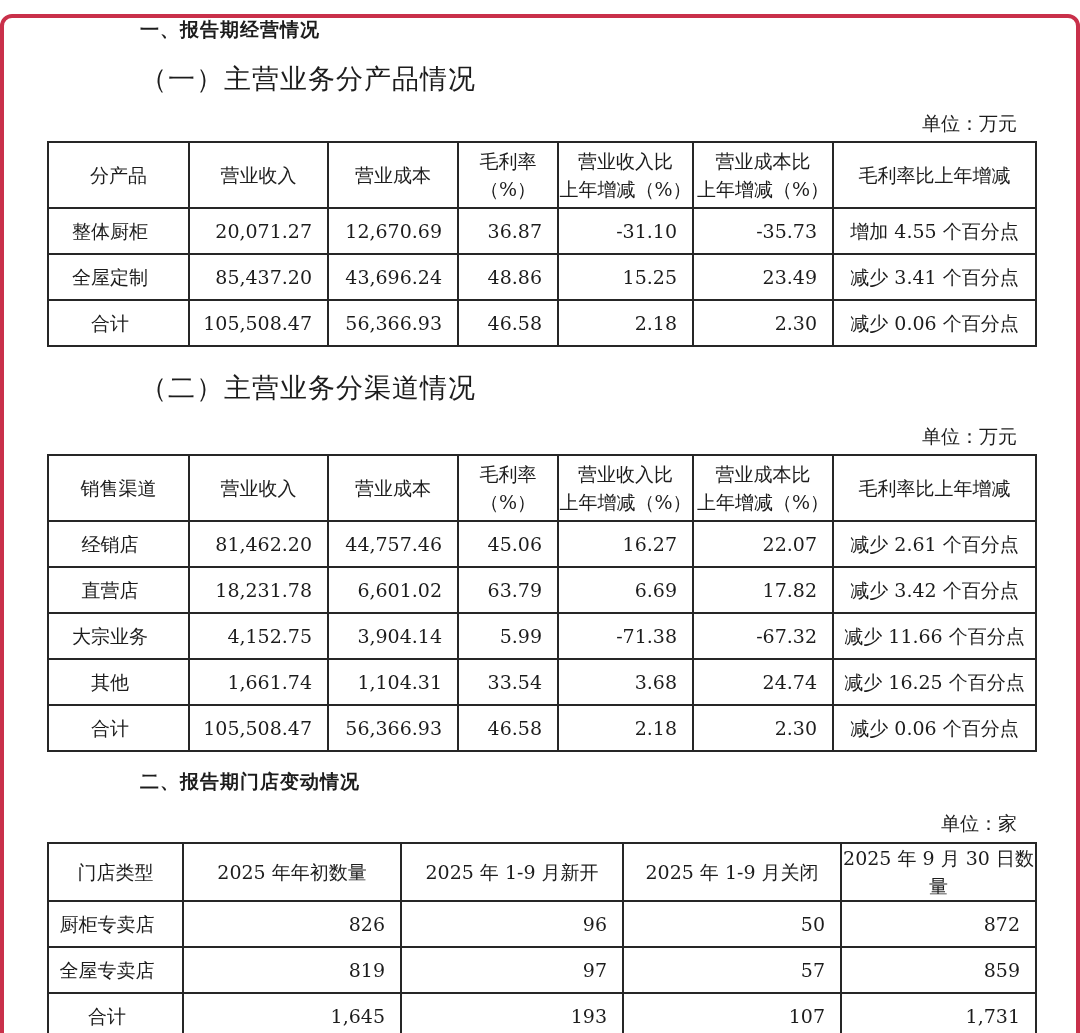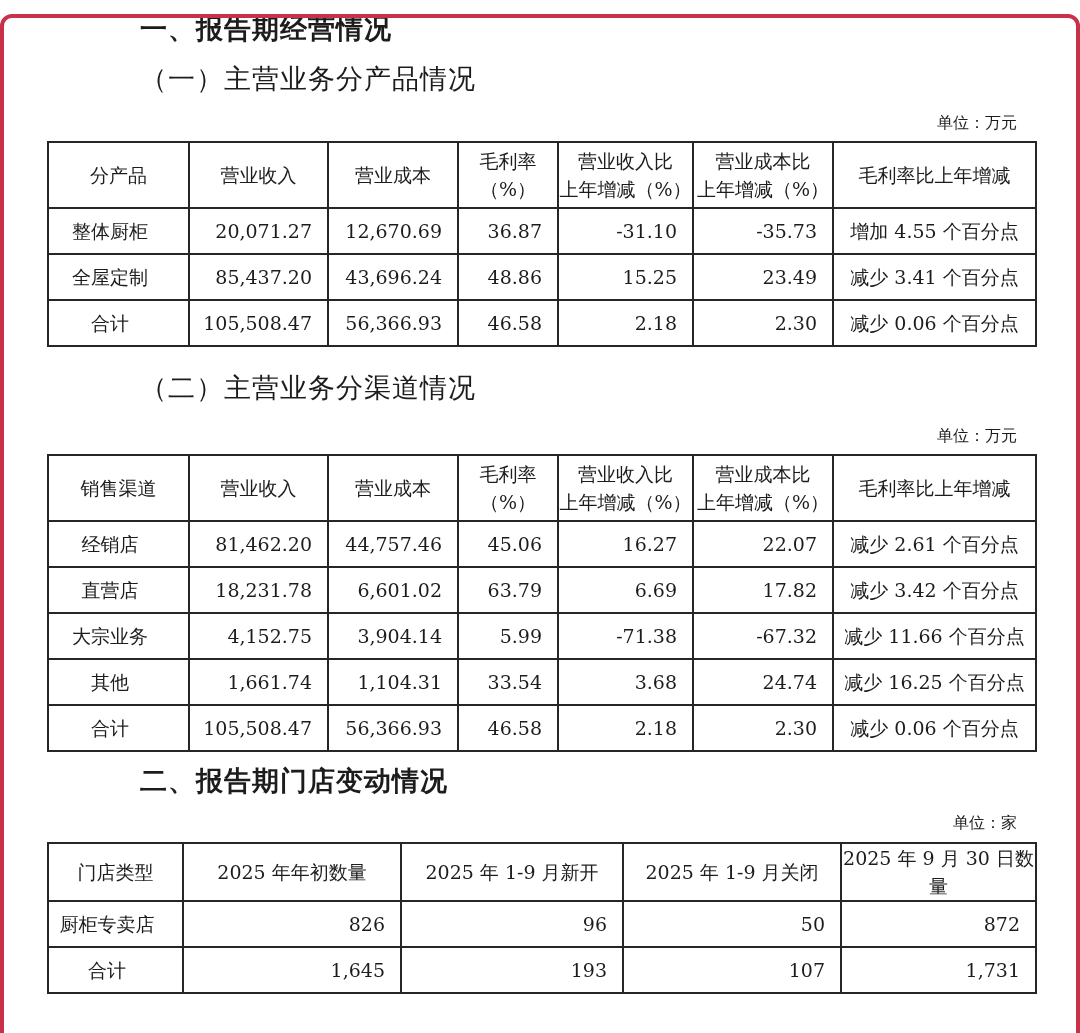--- a/index.html
+++ b/index.html
@@ -15,39 +15,39 @@
     position: absolute; inset: 0;
     border: 4px solid #c9304a;
     border-radius: 12px;
     pointer-events: none;
     z-index: 10;
   }
   .content { padding: 0 45px 0 47px; }
 
   .sec-title {
     margin: 14px 0 0 93px;
-    font-size: 27px;
+    font-size: 19px;
     font-weight: 700;
     letter-spacing: 1px;
     line-height: 30px;
   }
   .sec-title.second { }
   .sub-title {
     margin: 22px 0 0 93px;
     font-size: 27px;
     font-weight: 400;
     letter-spacing: 1px;
     line-height: 30px;
     font-family: Liberation Mono, monospace;
   }
   .sub-title.second { margin-top: 28px; }
   .unit-label {
     margin-top: 16px;
     text-align: right;
-    font-size: 16px;
+    font-size: 19px;
     line-height: 22px;
     padding-right: 18px;
   }
   .unit-label.mid { margin-top: 20px; }
 
   table {
     margin-top: 7px;
     width: 988px;
     border-collapse: collapse;
     table-layout: fixed;
@@ -248,20 +248,27 @@
         </thead>
       <tbody>
           <tr>
             <td>厨柜专卖店</td>
             <td>826</td>
             <td>96</td>
             <td>50</td>
             <td>872</td>
           </tr>
           <tr>
+            <td>全屋专卖店</td>
+            <td>819</td>
+            <td>97</td>
+            <td>57</td>
+            <td>859</td>
+          </tr>
+          <tr>
             <td>合计</td>
             <td>1,645</td>
             <td>193</td>
             <td>107</td>
             <td>1,731</td>
           </tr>
         </tbody>
     </table>
 
   </div>

